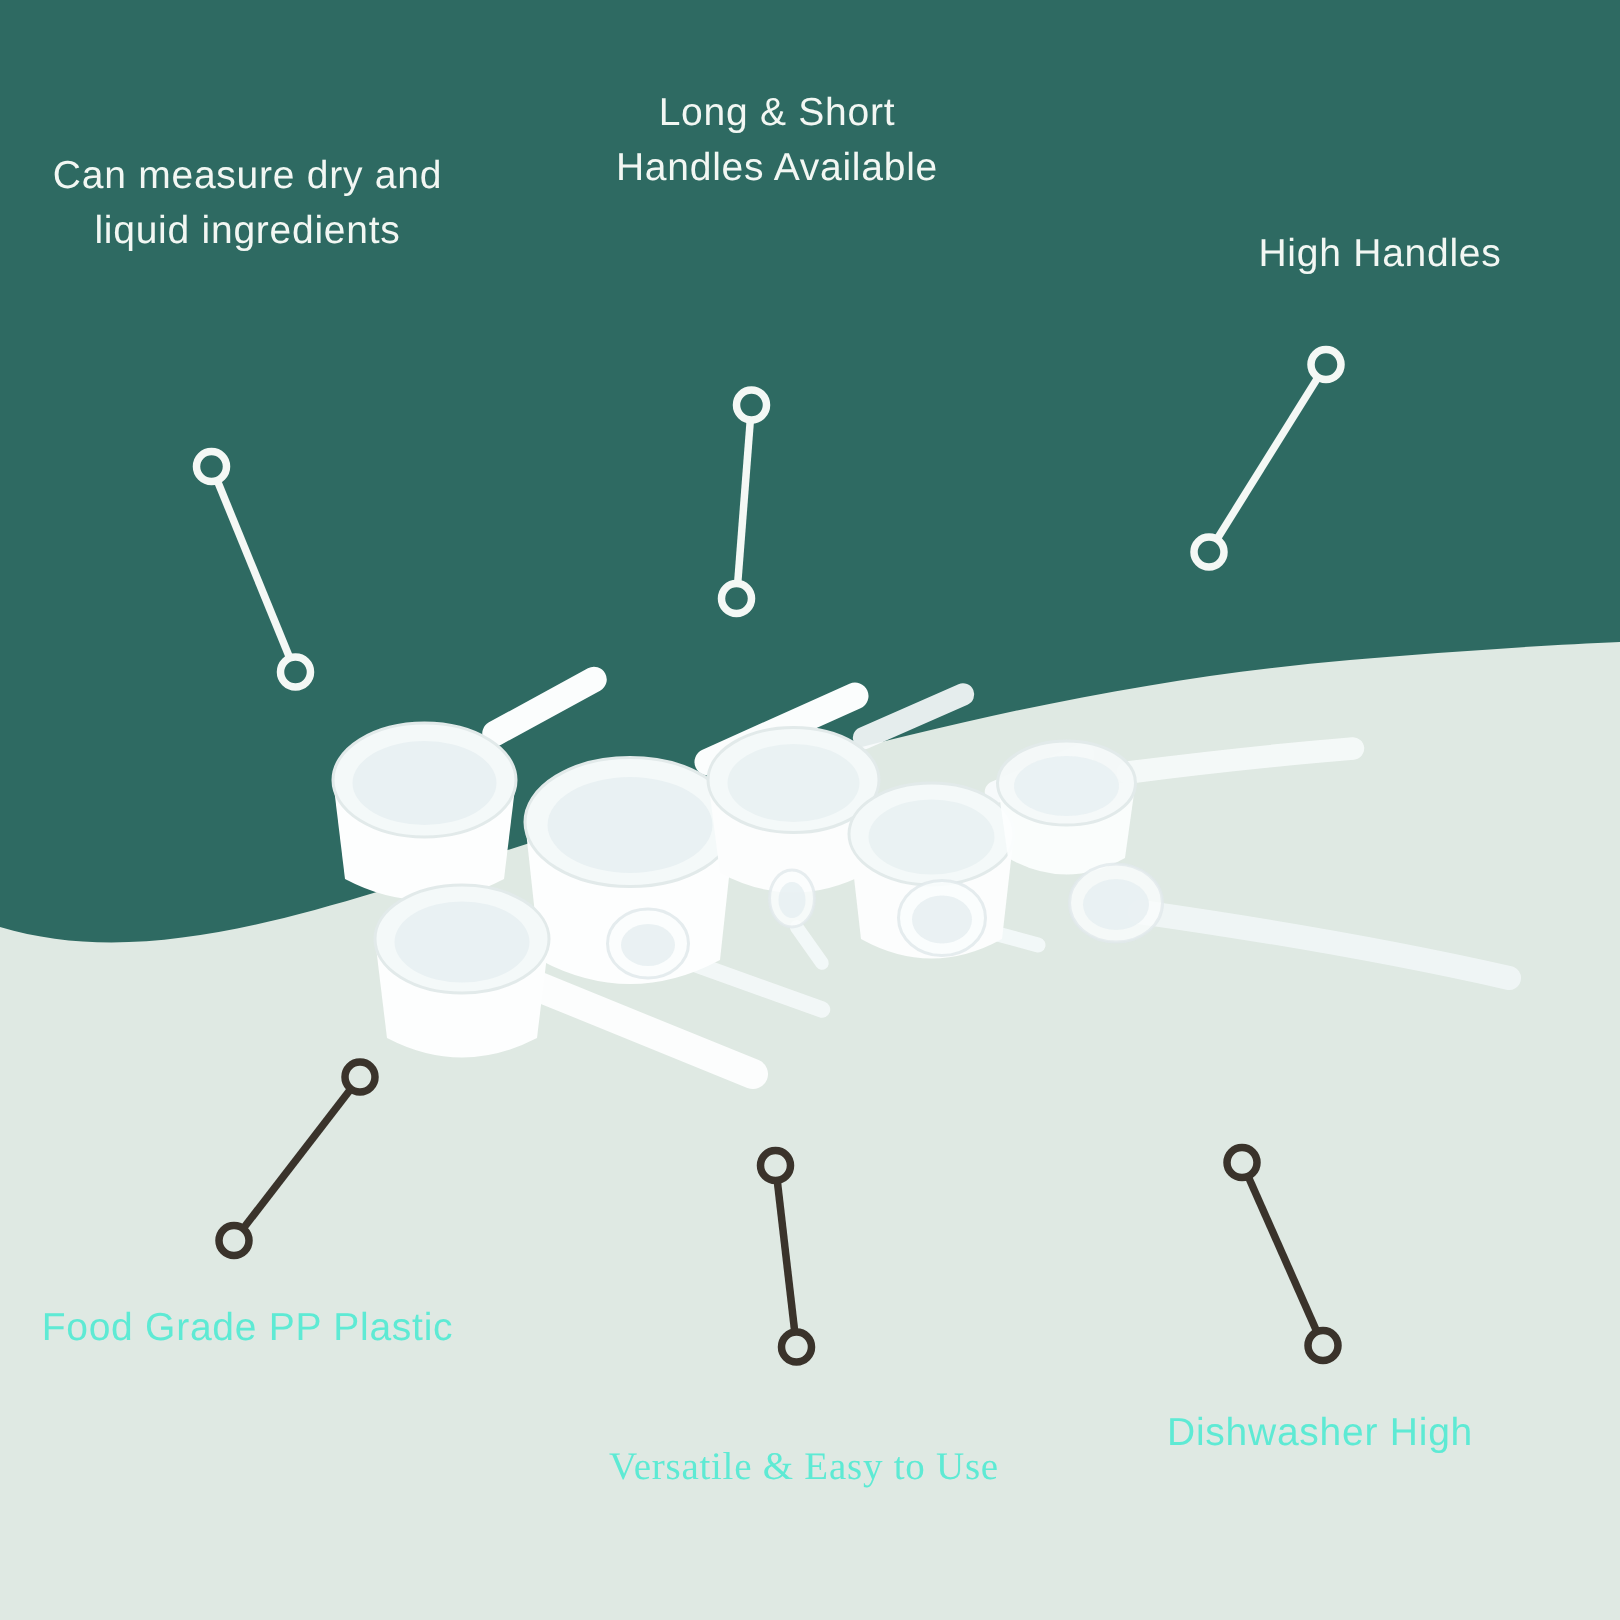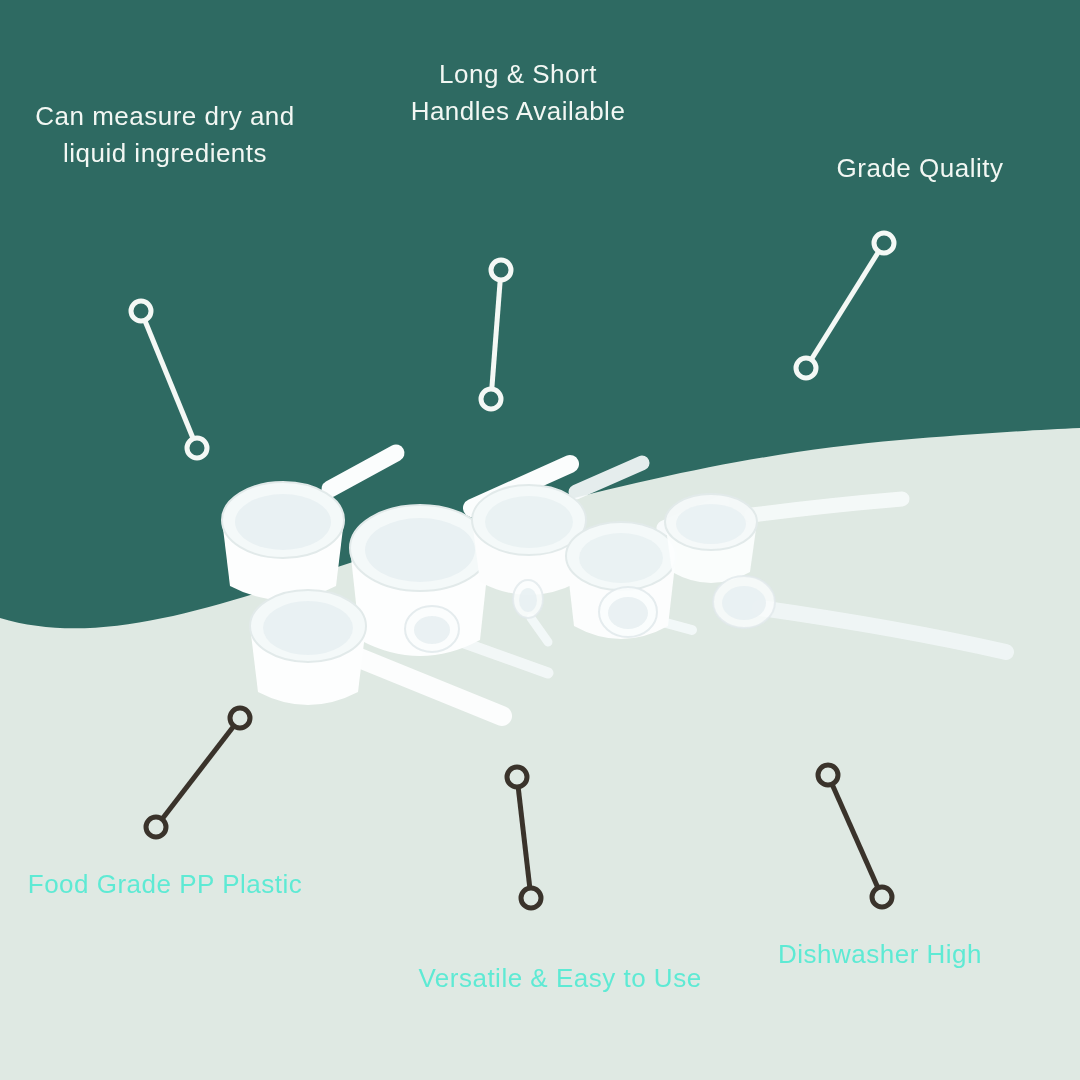--- a/index.html
+++ b/index.html
@@ -31,21 +31,21 @@
     letter-spacing: 0.5px;
     font-weight: 400;
   }
   .callout.light { color: #f2f7f3; }
   .callout.dark  { color: #5eead4; }
 
   .callout-top-left     { top: 98px;  left: 12px;  width: 306px; }
   .callout-top-center   { top: 56px;  left: 393px; width: 250px; }
   .callout-top-right    { top: 150px; left: 770px; width: 300px; }
   .callout-bottom-left  { top: 866px; left: 15px;  width: 300px; }
-  .callout-bottom-center{ top: 960px; left: 388px; width: 344px; }
+  .callout-bottom-center{ top: 960px; left: 364px; width: 344px; font-family: Liberation Serif, serif; }
   .callout-bottom-right { top: 936px; left: 705px; width: 350px; }
 </style>
 </head>
 <body>
 
 <div class="canvas">
 
   <svg class="layer" viewBox="0 0 1080 1080" aria-hidden="true">
     <path d="M0,618 C120,654 260,588 430,538 C620,482 760,452 900,440 C960,435 1030,430 1080,428 L1080,1080 L0,1080 Z" fill="#dfe9e3"></path>
   </svg>
@@ -147,21 +147,21 @@
       <line x1="828" y1="775" x2="882" y2="897"></line>
       <circle cx="828" cy="775" r="10" fill="#dfe9e3"></circle>
       <circle cx="882" cy="897" r="10" fill="#dfe9e3"></circle>
     </g>
   </svg>
 
   <div class="callout light callout-top-left">Can measure dry and liquid ingredients</div>
 
   <div class="callout light callout-top-center">Long &amp; Short Handles Available</div>
 
-  <div class="callout light callout-top-right">Grade Quality</div>
+  <div class="callout light callout-top-right">High Handles</div>
 
   <div class="callout dark callout-bottom-left">Food Grade PP Plastic</div>
 
   <div class="callout dark callout-bottom-center">Versatile &amp; Easy to Use</div>
 
   <div class="callout dark callout-bottom-right">Dishwasher High</div>
 
 </div>
 
 </body></html>

